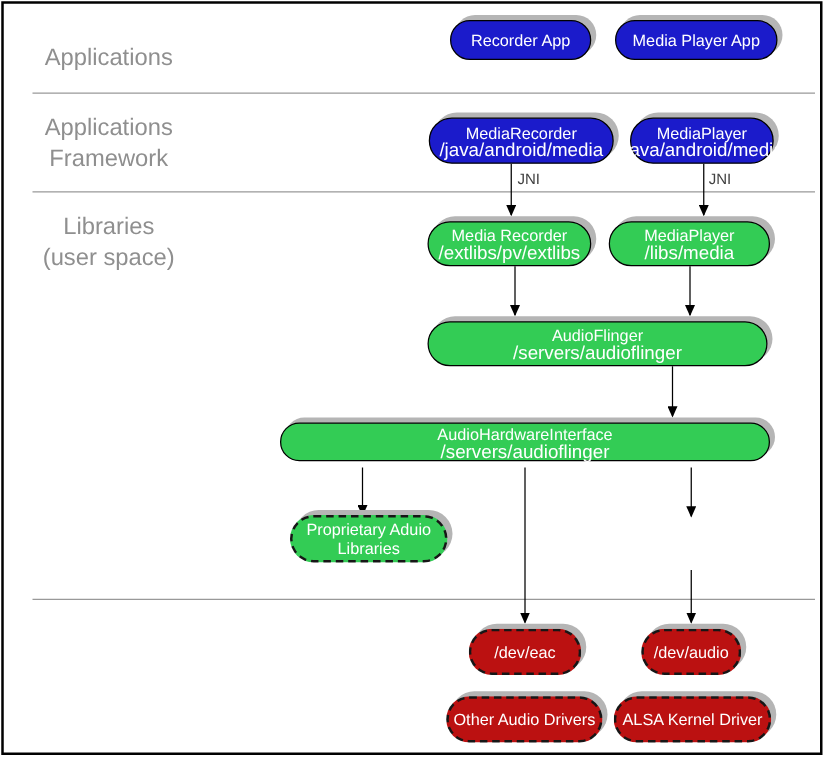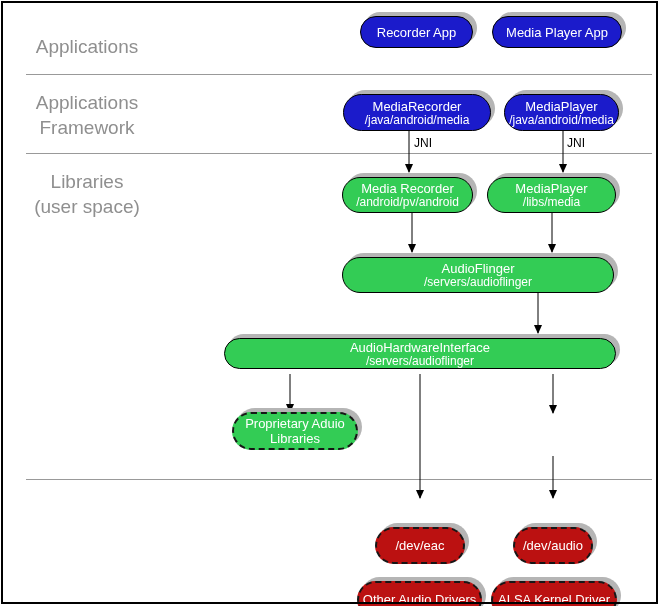--- a/index.html
+++ b/index.html
@@ -32,25 +32,25 @@
     display:flex; flex-direction:column;
     align-items:center; justify-content:center;
     color:#fff; text-align:center;
     box-shadow:4px -4px 0 var(--shadow_gray);
     box-sizing:border-box;
   }
   .node.solid  { border:1px solid #000; }
   .node.dashed { border:2px dashed #161616; }
   .node.blue   { background:var(--blue); }
   .node.green  { background:var(--green); }
-  .node.red    { background:var(--red);margin-top:24px; }
+  .node.red    { background:var(--red); }
   .node .title    { font-size:13px; line-height:15px; white-space:pre-line; }
-  .node .subtitle { font-size:12px; line-height:13px; }
+  .node .subtitle { font-size:15px; line-height:13px; }
   .jni-label {
-    position:absolute; font-size:12px; color:#000000;
+    position:absolute; font-size:12px; color:#404040;
   }
   #arrows { position:absolute; left:0; top:0; pointer-events:none; }
 </style>
 </head>
 <body>
 
 <div id="stage">
 
   <div class="divider" style="top:74px"></div>
   <div class="divider" style="top:153px"></div>
@@ -93,21 +93,21 @@
     <div class="title">MediaRecorder</div>
     <div class="subtitle">/java/android/media</div>
   </div>
   <div class="node blue solid" style="left:504px;top:94px;width:115px;height:37px">
     <div class="title">MediaPlayer</div>
     <div class="subtitle">/java/android/media</div>
   </div>
 
   <div class="node green solid" style="left:342px;top:177px;width:131px;height:36px">
     <div class="title">Media Recorder</div>
-    <div class="subtitle">/android/pv/android</div>
+    <div class="subtitle">/extlibs/pv/extlibs</div>
   </div>
   <div class="node green solid" style="left:487px;top:177px;width:129px;height:36px">
     <div class="title">MediaPlayer</div>
     <div class="subtitle">/libs/media</div>
   </div>
   <div class="node green solid" style="left:342px;top:257px;width:272px;height:36px">
     <div class="title">AudioFlinger</div>
     <div class="subtitle">/servers/audioflinger</div>
   </div>
   <div class="node green solid" style="left:224px;top:338px;width:392px;height:31px">

